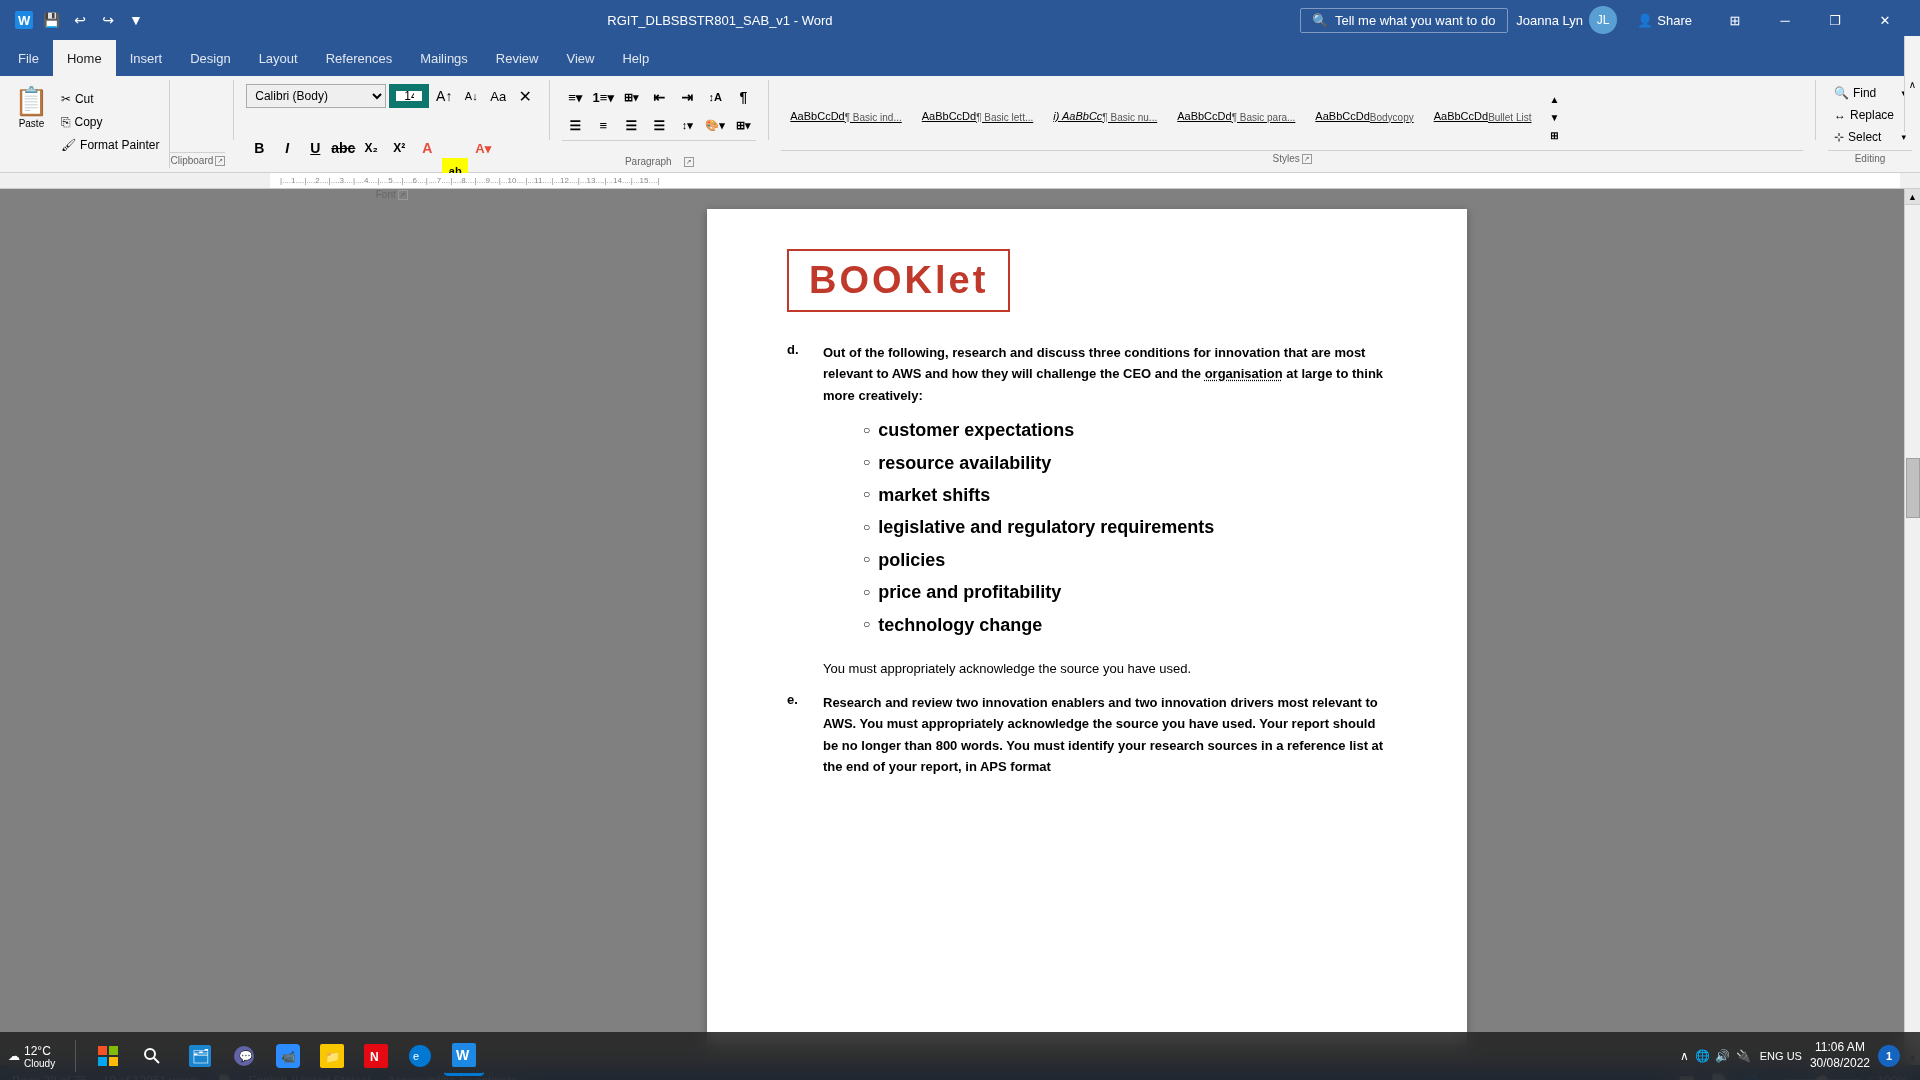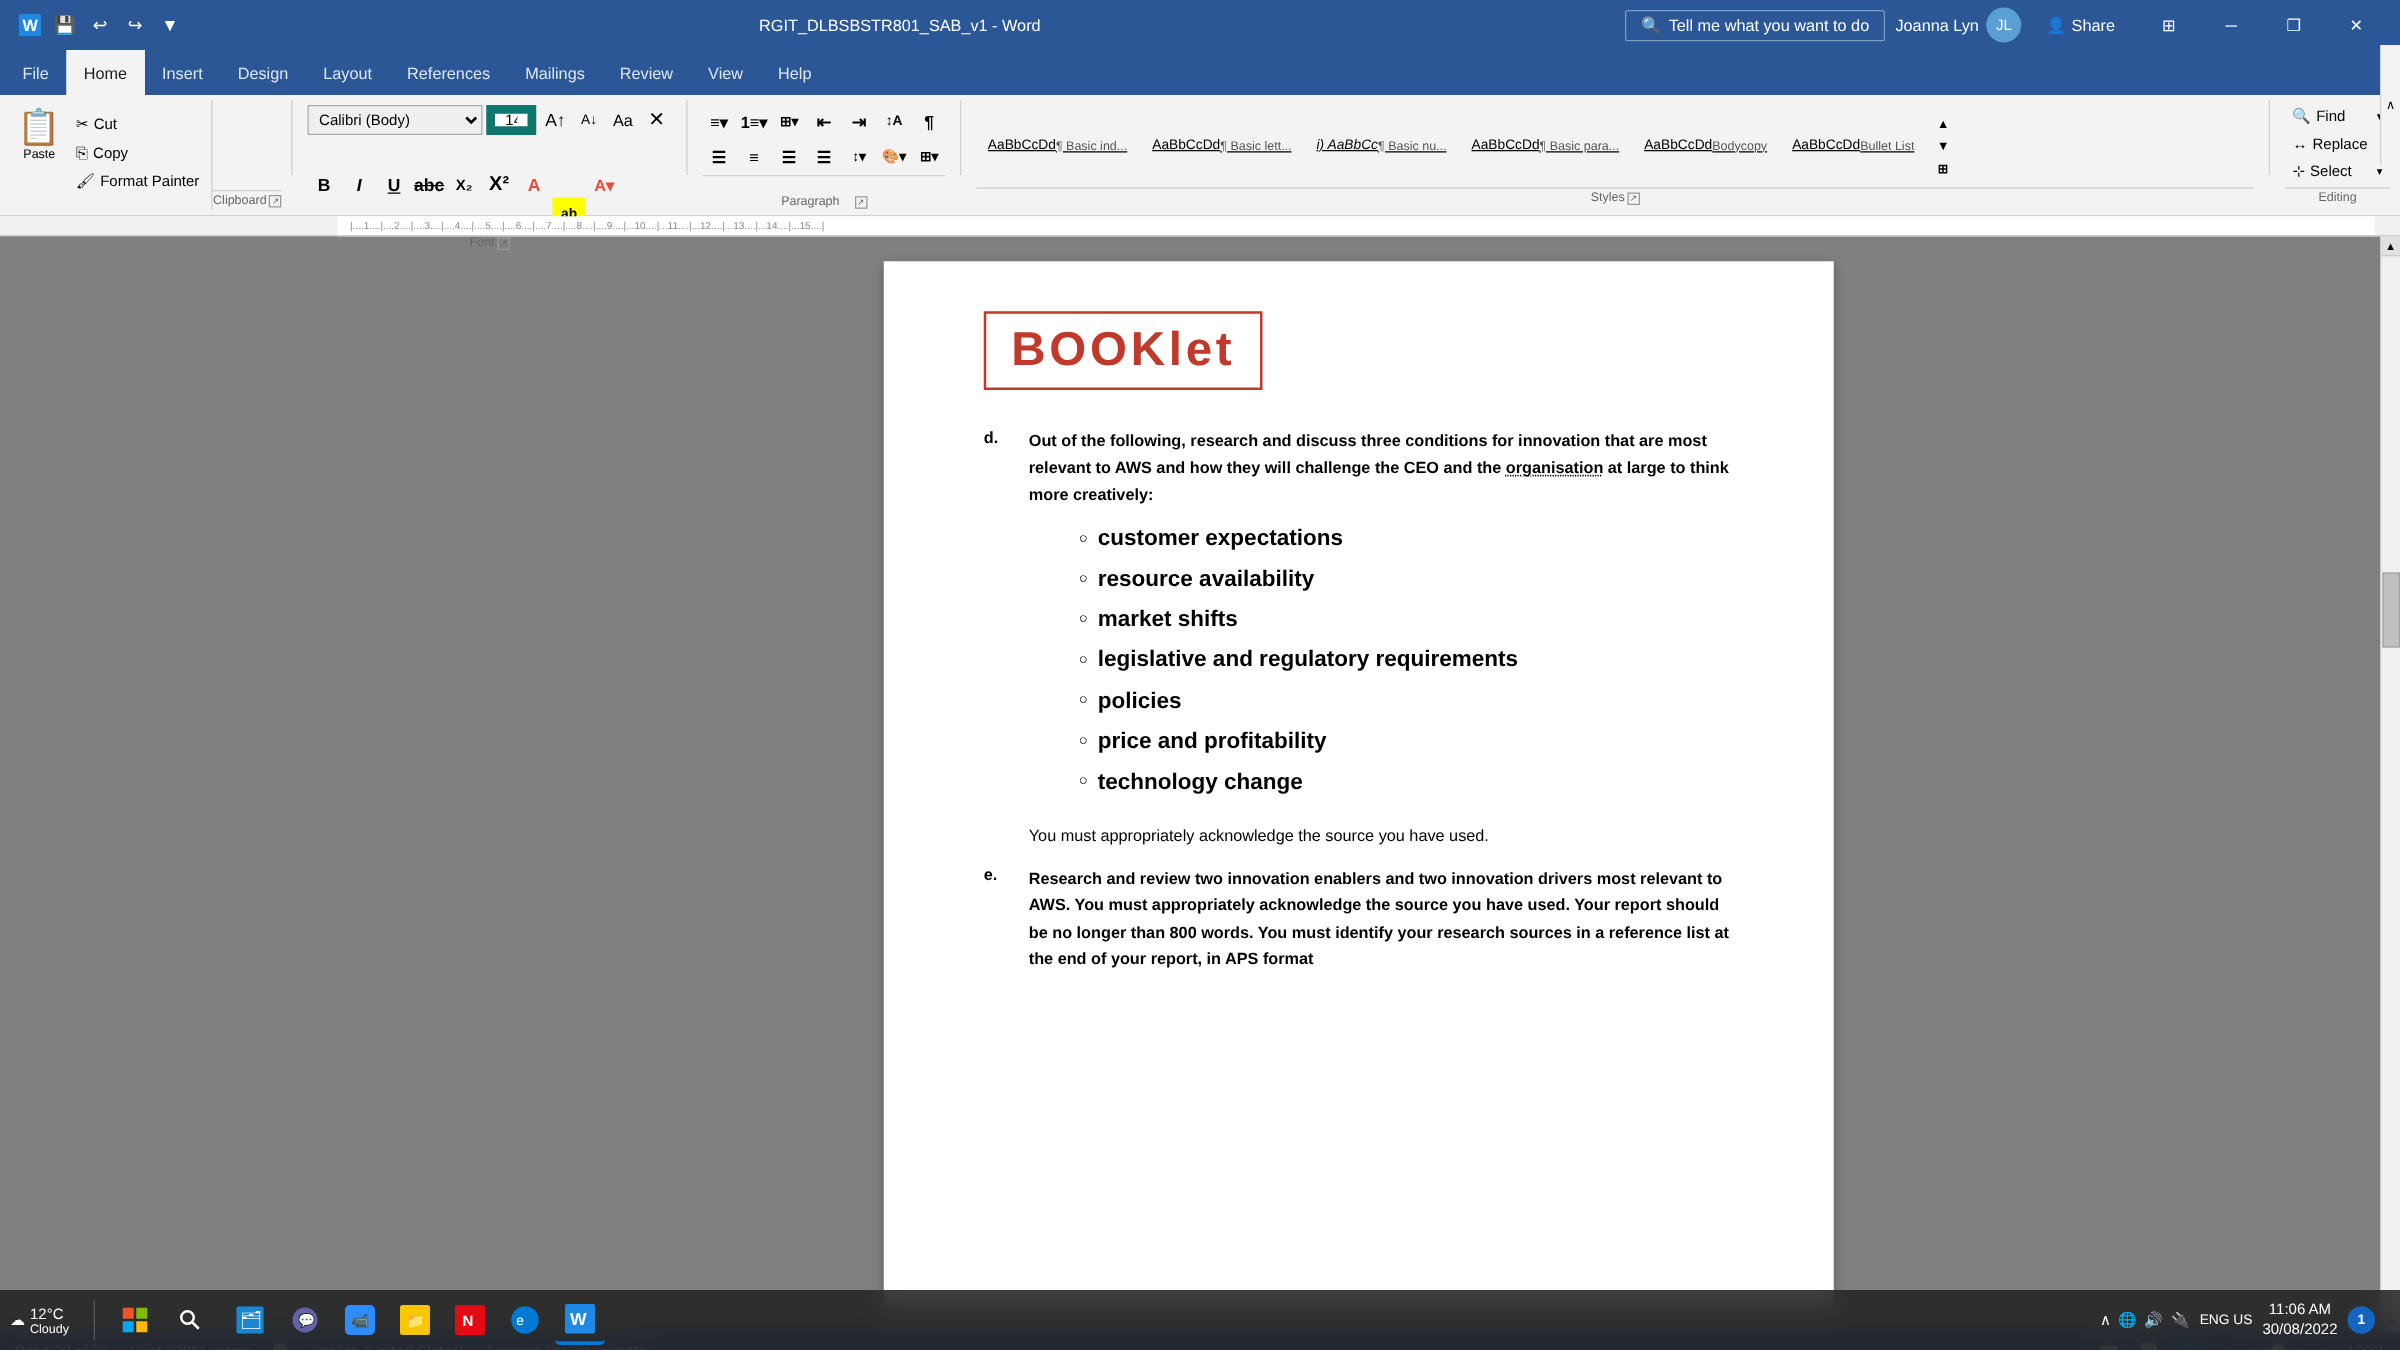--- a/index.html
+++ b/index.html
@@ -207,21 +207,21 @@
         <button class="font-btn" style="font-size:11px;">A↓</button>
         <button class="font-btn">Aa</button>
         <button class="font-btn" style="font-size:16px;">✕</button>
       </div>
       <div class="font-format-row">
         <button class="fmt-btn" style="font-weight:bold;">B</button>
         <button class="fmt-btn" style="font-style:italic;">I</button>
         <button class="fmt-btn" style="text-decoration:underline;">U</button>
         <button class="fmt-btn" style="text-decoration:line-through;">abc</button>
         <button class="fmt-btn" style="font-size:12px;">X₂</button>
-        <button class="fmt-btn" style="font-size:16px;">X²</button>
+        <button class="fmt-btn" style="font-size:12px;">X²</button>
         <button class="fmt-btn" style="color:#e74c3c;">A</button>
         <button class="fmt-btn" style="background:#ffff00;font-size:11px;margin-top:46px;">ab</button>
         <button class="fmt-btn" style="color:#e74c3c;font-size:13px;">A▾</button>
       </div>
       <div style="font-size:10px;color:#666;text-align:center;border-top:1px solid #d0d0d0;padding-top:2px;display:flex;align-items:center;justify-content:center;gap:2px;margin-top:auto;">
         <span>Font</span>
         <span style="border:1px solid #999;width:10px;height:10px;display:inline-flex;align-items:center;justify-content:center;font-size:7px;cursor:pointer;">↗</span>
       </div>
     </div>
 

